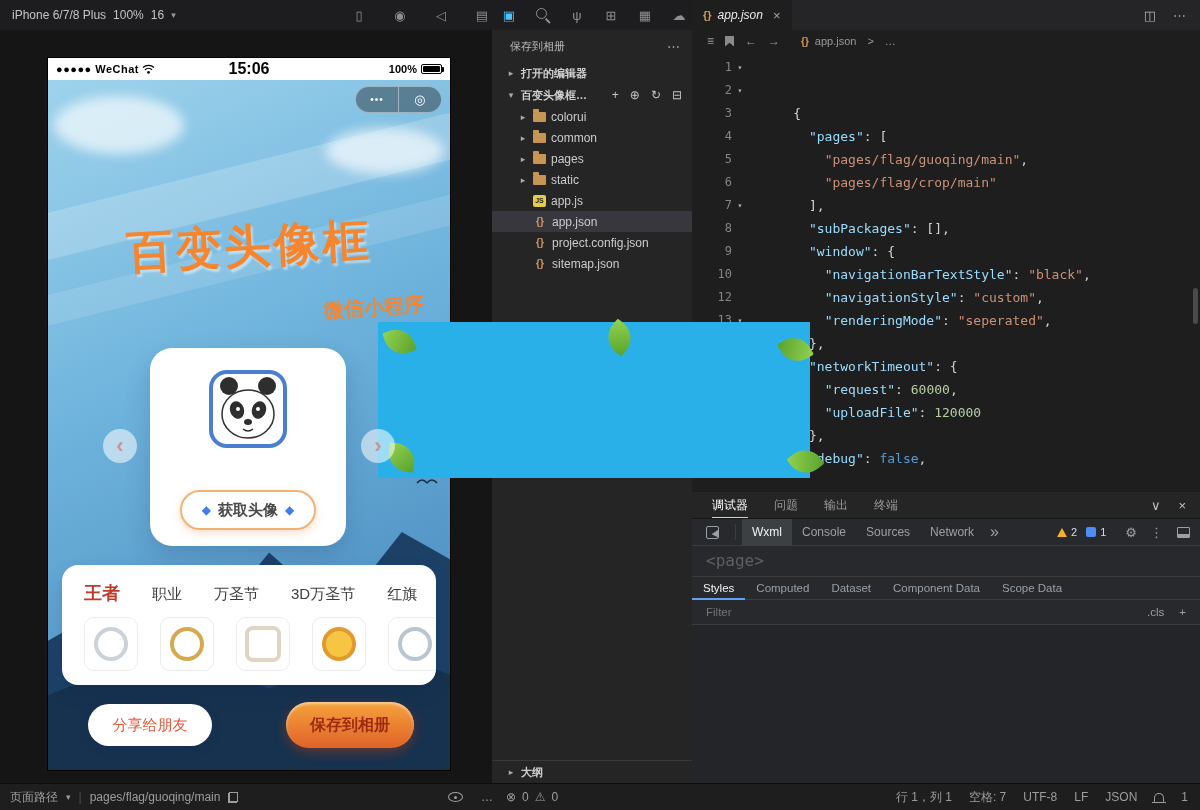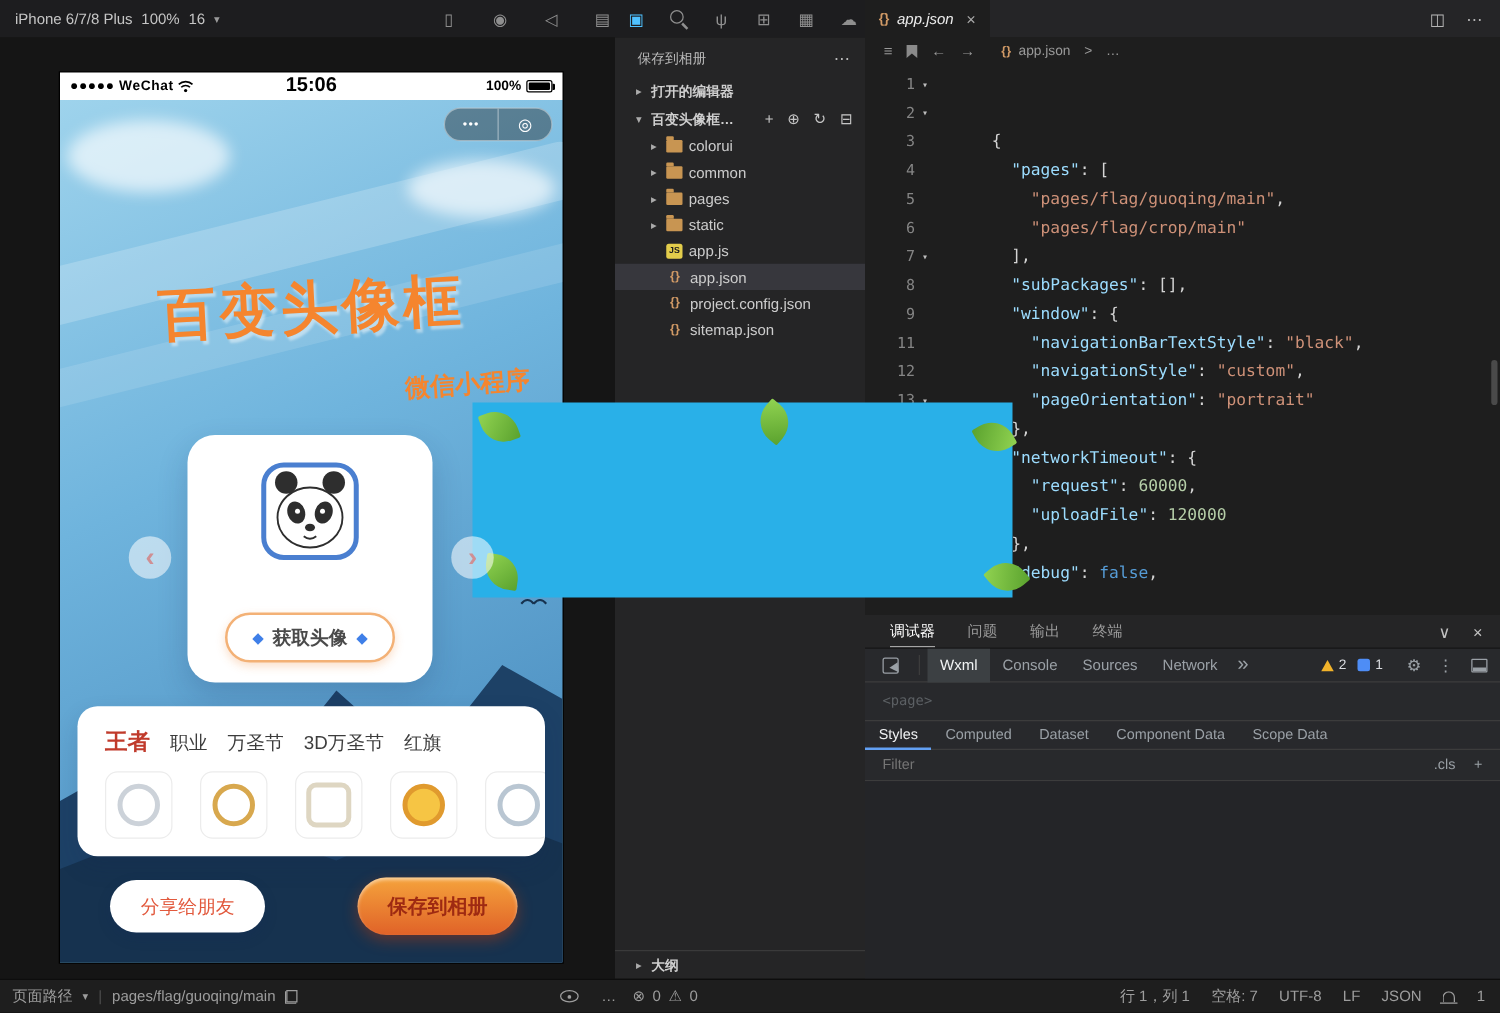--- a/index.html
+++ b/index.html
@@ -61,21 +61,21 @@
   .sim-sub{position:absolute;right:26px;top:214px;font-size:20px;font-weight:bold;color:var(--title-orange,#f5852e);transform:rotate(-4deg);z-index:5}
   .avatar-card{position:absolute;left:102px;top:268px;width:196px;height:198px;background:#fff;border-radius:22px;box-shadow:0 10px 24px rgba(20,40,90,.18);z-index:10}
   .frame{position:absolute;left:59px;top:22px;width:78px;height:78px;border:4px solid #4a7fd0;border-radius:18px;background:#fff;overflow:hidden}
   .get-btn{position:absolute;left:30px;bottom:16px;width:136px;height:40px;border-radius:21px;background:#fff;border:2px solid #f3b176;display:flex;align-items:center;justify-content:center;gap:7px;box-shadow:0 3px 8px rgba(240,140,60,.28);cursor:pointer}
   .get-btn .gem{color:#3f7fe8;font-size:12px}
   .get-btn .glabel{font-size:15px;font-weight:bold;color:#4a4a4a}
   .nav-arrow{position:absolute;top:349px;width:34px;height:34px;border-radius:50%;background:rgba(255,255,255,.55);display:flex;align-items:center;justify-content:center;color:#cf8f93;font-size:22px;font-weight:bold;z-index:70;cursor:pointer}
   .nav-arrow.left{left:55px}
   .nav-arrow.right{left:313px}
   .cat-panel{position:absolute;left:14px;top:485px;width:374px;height:120px;background:#fff;border-radius:16px;box-shadow:0 8px 18px rgba(20,40,90,.15);overflow:hidden;z-index:10}
-  .cat-tabs{display:flex;align-items:baseline;gap:16px;padding:16px 22px 0;font-size:15px;color:#3c3c3c}
+  .cat-tabs{display:flex;align-items:baseline;gap:32px;padding:16px 22px 0;font-size:15px;color:#3c3c3c}
   .cat-tab{cursor:pointer;white-space:nowrap}
   .cat-tab.active{font-size:18px;font-weight:bold;color:var(--tab-red,#c03a2b)}
   .frames-row{display:flex;gap:22px;padding:12px 0 0 22px}
   .frame-thumb{flex:0 0 54px;width:54px;height:54px;border:1px solid #ececec;border-radius:10px;display:flex;align-items:center;justify-content:center;background:#fff;cursor:pointer}
   .ring{width:34px;height:34px;border:4px solid #ccc;border-radius:50%}
   .ring.square{border-radius:8px;width:36px;height:36px}
   .share-btn{position:absolute;left:40px;top:624px;width:124px;height:42px;border-radius:21px;background:#fff;color:#e2593d;font-size:15px;font-weight:normal;display:flex;align-items:center;justify-content:center;box-shadow:0 4px 10px rgba(20,40,90,.22);z-index:10;cursor:pointer}
   .save-btn{position:absolute;left:238px;top:622px;width:128px;height:46px;border-radius:23px;background:linear-gradient(180deg,var(--save-top,#f5a33c),var(--save-bottom,#e06228));color:#9e2a12;font-size:16px;font-weight:bold;display:flex;align-items:center;justify-content:center;box-shadow:0 4px 12px rgba(190,60,10,.45),inset 0 2px 3px rgba(255,255,255,.5);z-index:10;cursor:pointer}
 
   
@@ -130,21 +130,21 @@
   .dt-tab{padding:0 10px;line-height:27px;font-size:12px;cursor:pointer;white-space:nowrap}
   .dt-tab.active{color:#f1f3f4;background:#3c4043}
   .dt-overflow{padding:0 6px;cursor:pointer}
   .dt-badges{margin-left:auto;display:flex;align-items:center}
   .warn-tri{width:0;height:0;border-left:5px solid transparent;border-right:5px solid transparent;border-bottom:9px solid #f2b32a;margin-right:4px}
   .badge-num{font-size:11px;color:#dadce0;margin-right:9px}
   .info-sq{width:10px;height:10px;background:#4e8df6;border-radius:2px;margin-right:4px}
   .dt-gear{font-size:13px;margin-left:10px;cursor:pointer}
   .dt-kebab{font-size:13px;margin-left:13px;cursor:pointer}
   .dock-ico{width:13px;height:11px;border:1px solid #9aa0a6;border-radius:1px;box-shadow:inset 0 -3px 0 0 #9aa0a6;margin-left:14px;cursor:pointer;flex:none}
-  .dom-hint{height:30px;line-height:30px;padding-left:14px;font-family:"DejaVu Sans Mono",monospace;font-size:11px;color:#5c6064;flex:none}
+  .dom-hint{height:30px;line-height:30px;padding-left:14px;font-family:"DejaVu Sans Mono",monospace;font-size:16px;color:#5c6064;flex:none}
   .style-tabs{height:24px;display:flex;align-items:center;border-top:1px solid #3c3c3c;border-bottom:1px solid #3c3c3c;color:#9aa0a6;font-size:11.5px;flex:none}
   .style-tab{padding:0 11px;line-height:23px;cursor:pointer;white-space:nowrap}
   .style-tab.active{color:#f1f3f4;box-shadow:inset 0 -2px 0 #62a0f4}
   .filter-row{height:25px;display:flex;align-items:center;padding:0 14px;border-bottom:1px solid #3c3c3c;color:#757575;font-size:11.5px;flex:none}
   .filter-right{margin-left:auto;display:flex;gap:15px;align-items:center;color:#9aa0a6}
   .filter-right span{cursor:pointer}
   .dt-body{flex:1;background:#242528}
 
   
   .statusbar{position:absolute;left:0;top:783px;width:1200px;height:27px;background:#1e1e1e;border-top:1px solid #0d0d0d;font-size:12px;color:#9d9d9d}
@@ -433,25 +433,25 @@
     <span class="tok sp">    </span><span class="tok key">"navigationBarTextStyle"</span><span class="tok pun">: </span><span class="tok str">"black"</span><span class="tok pun">,</span></span>
   </div>
     <div class="eline">
     <span class="lnum">9</span>
     <span class="fold"></span>
     <span class="lcode">
       
     <span class="tok sp">    </span><span class="tok key">"navigationStyle"</span><span class="tok pun">: </span><span class="tok str">"custom"</span><span class="tok pun">,</span></span>
   </div>
     <div class="eline">
-    <span class="lnum">11</span>
-    <span class="fold"></span>
-    <span class="lcode">
-      
-    <span class="tok sp">    </span><span class="tok key">"pageOrientation"</span><span class="tok pun">: </span><span class="tok str">"portrait"</span></span>
+    <span class="lnum">10</span>
+    <span class="fold"></span>
+    <span class="lcode">
+      
+    <span class="tok sp">    </span><span class="tok key">"renderingMode"</span><span class="tok pun">: </span><span class="tok str">"seperated"</span><span class="tok pun">,</span></span>
   </div>
     <div class="eline">
     <span class="lnum">12</span>
     <span class="fold"></span>
     <span class="lcode">
       
     <span class="tok sp">  </span><span class="tok pun">},</span></span>
   </div>
     <div class="eline">
     <span class="lnum">13</span>

